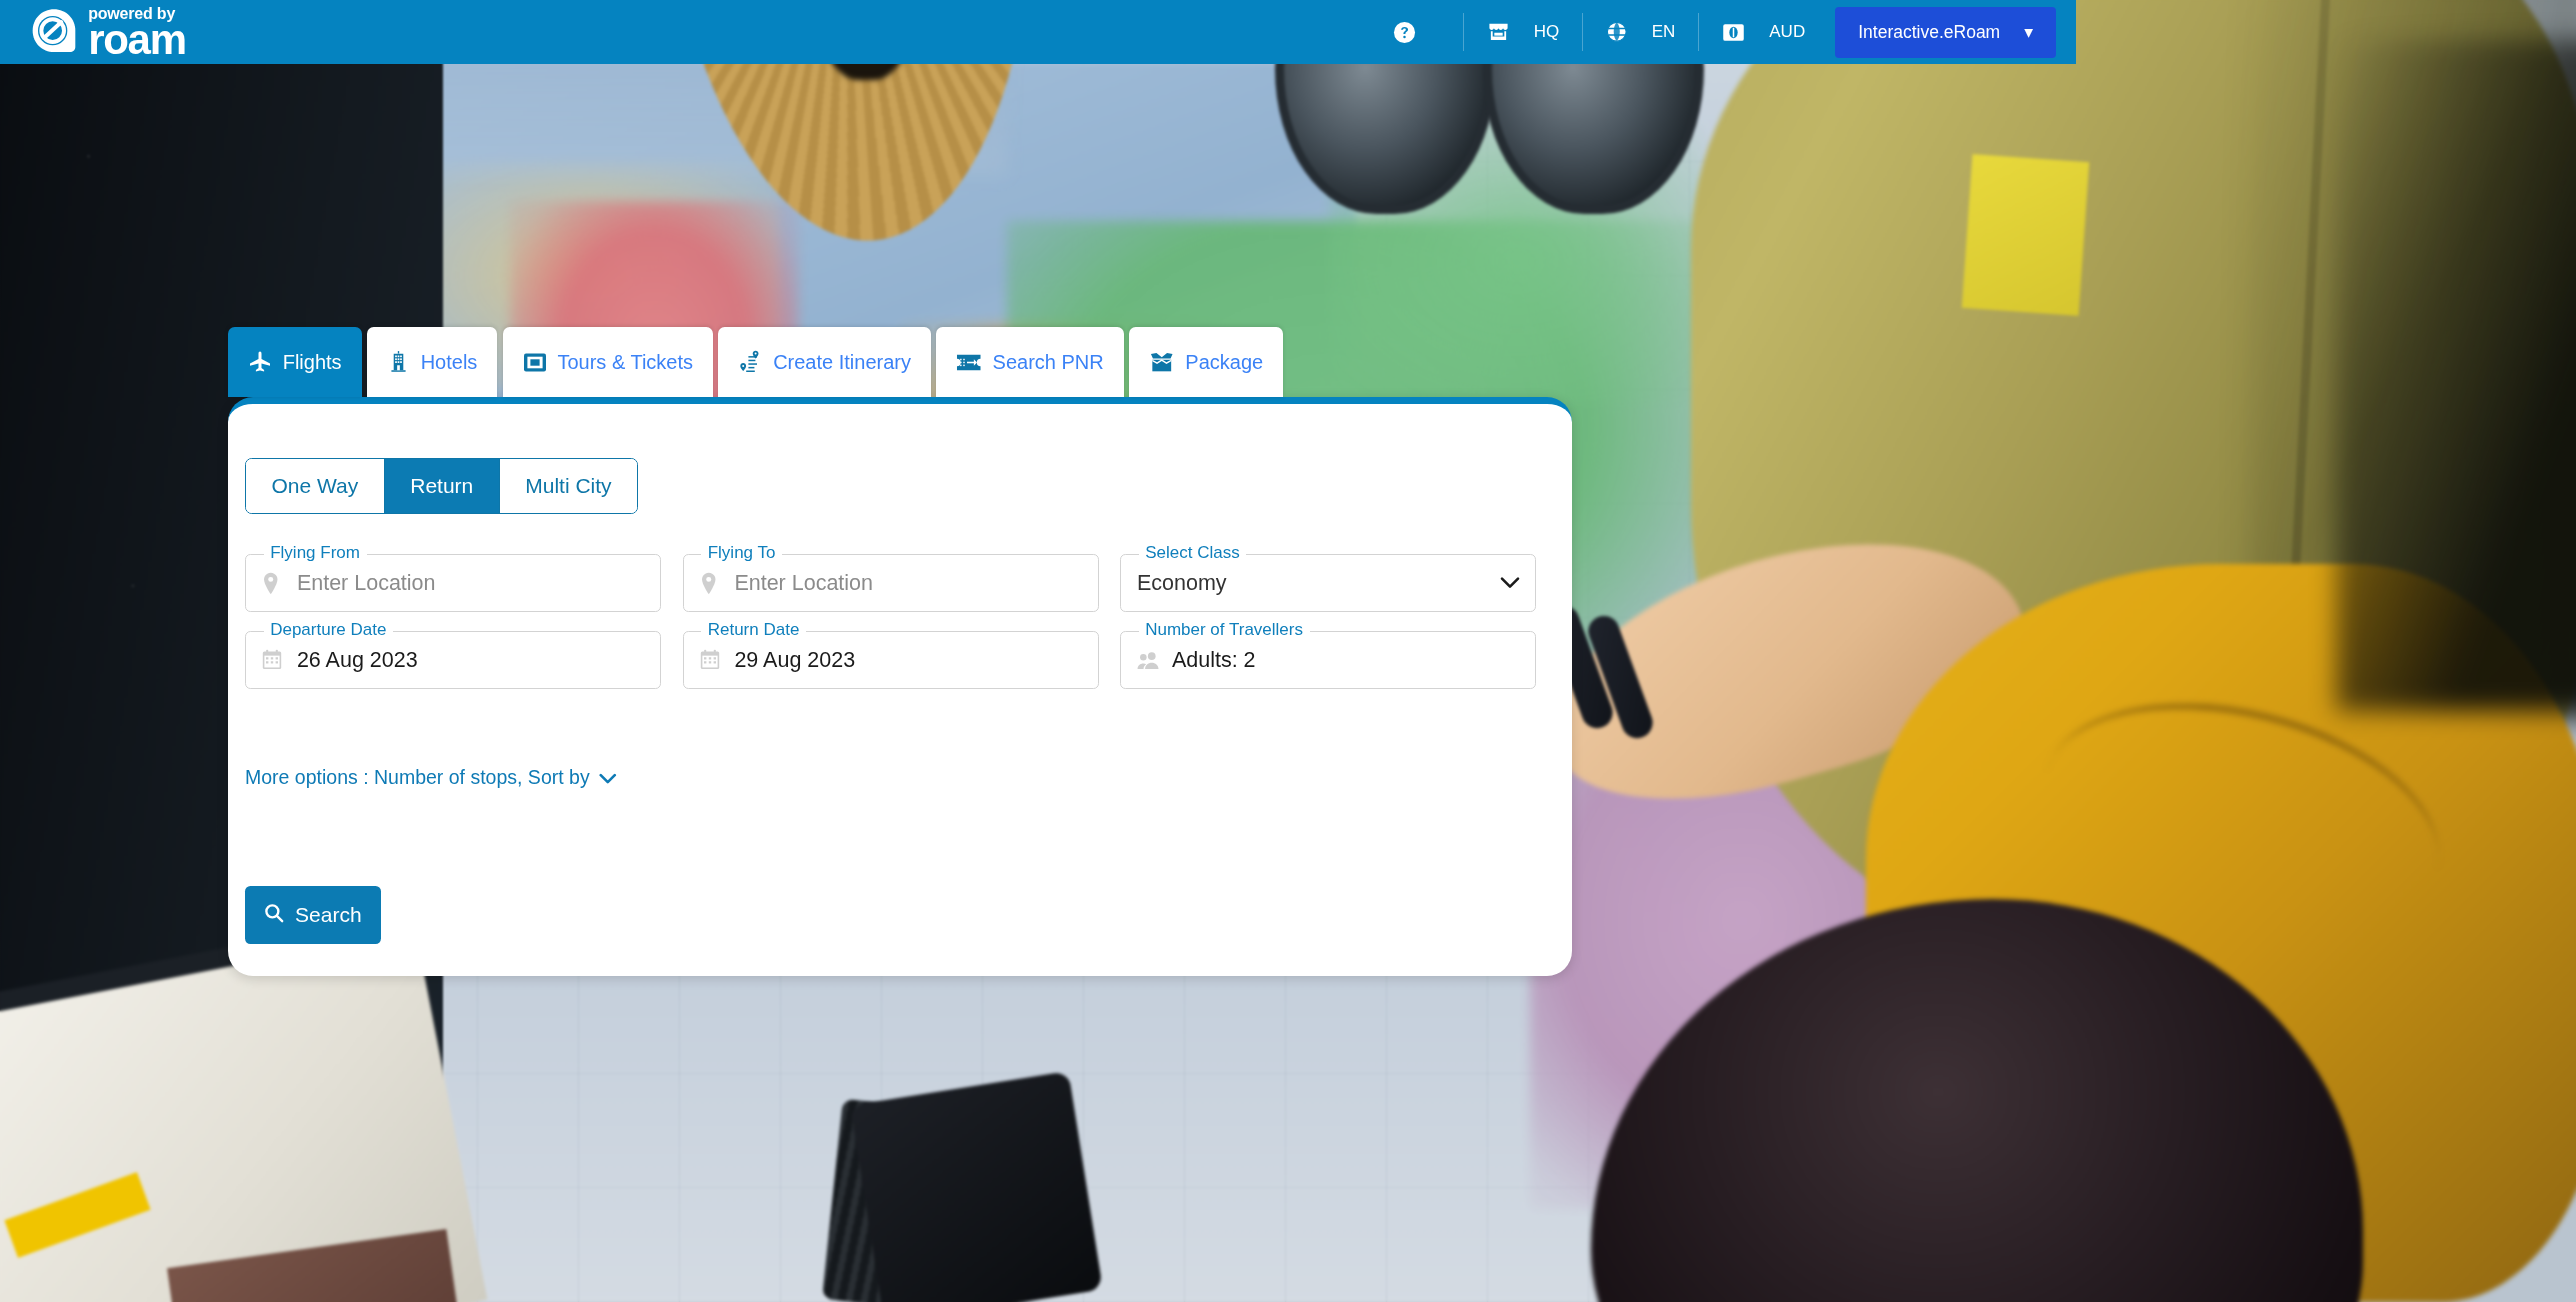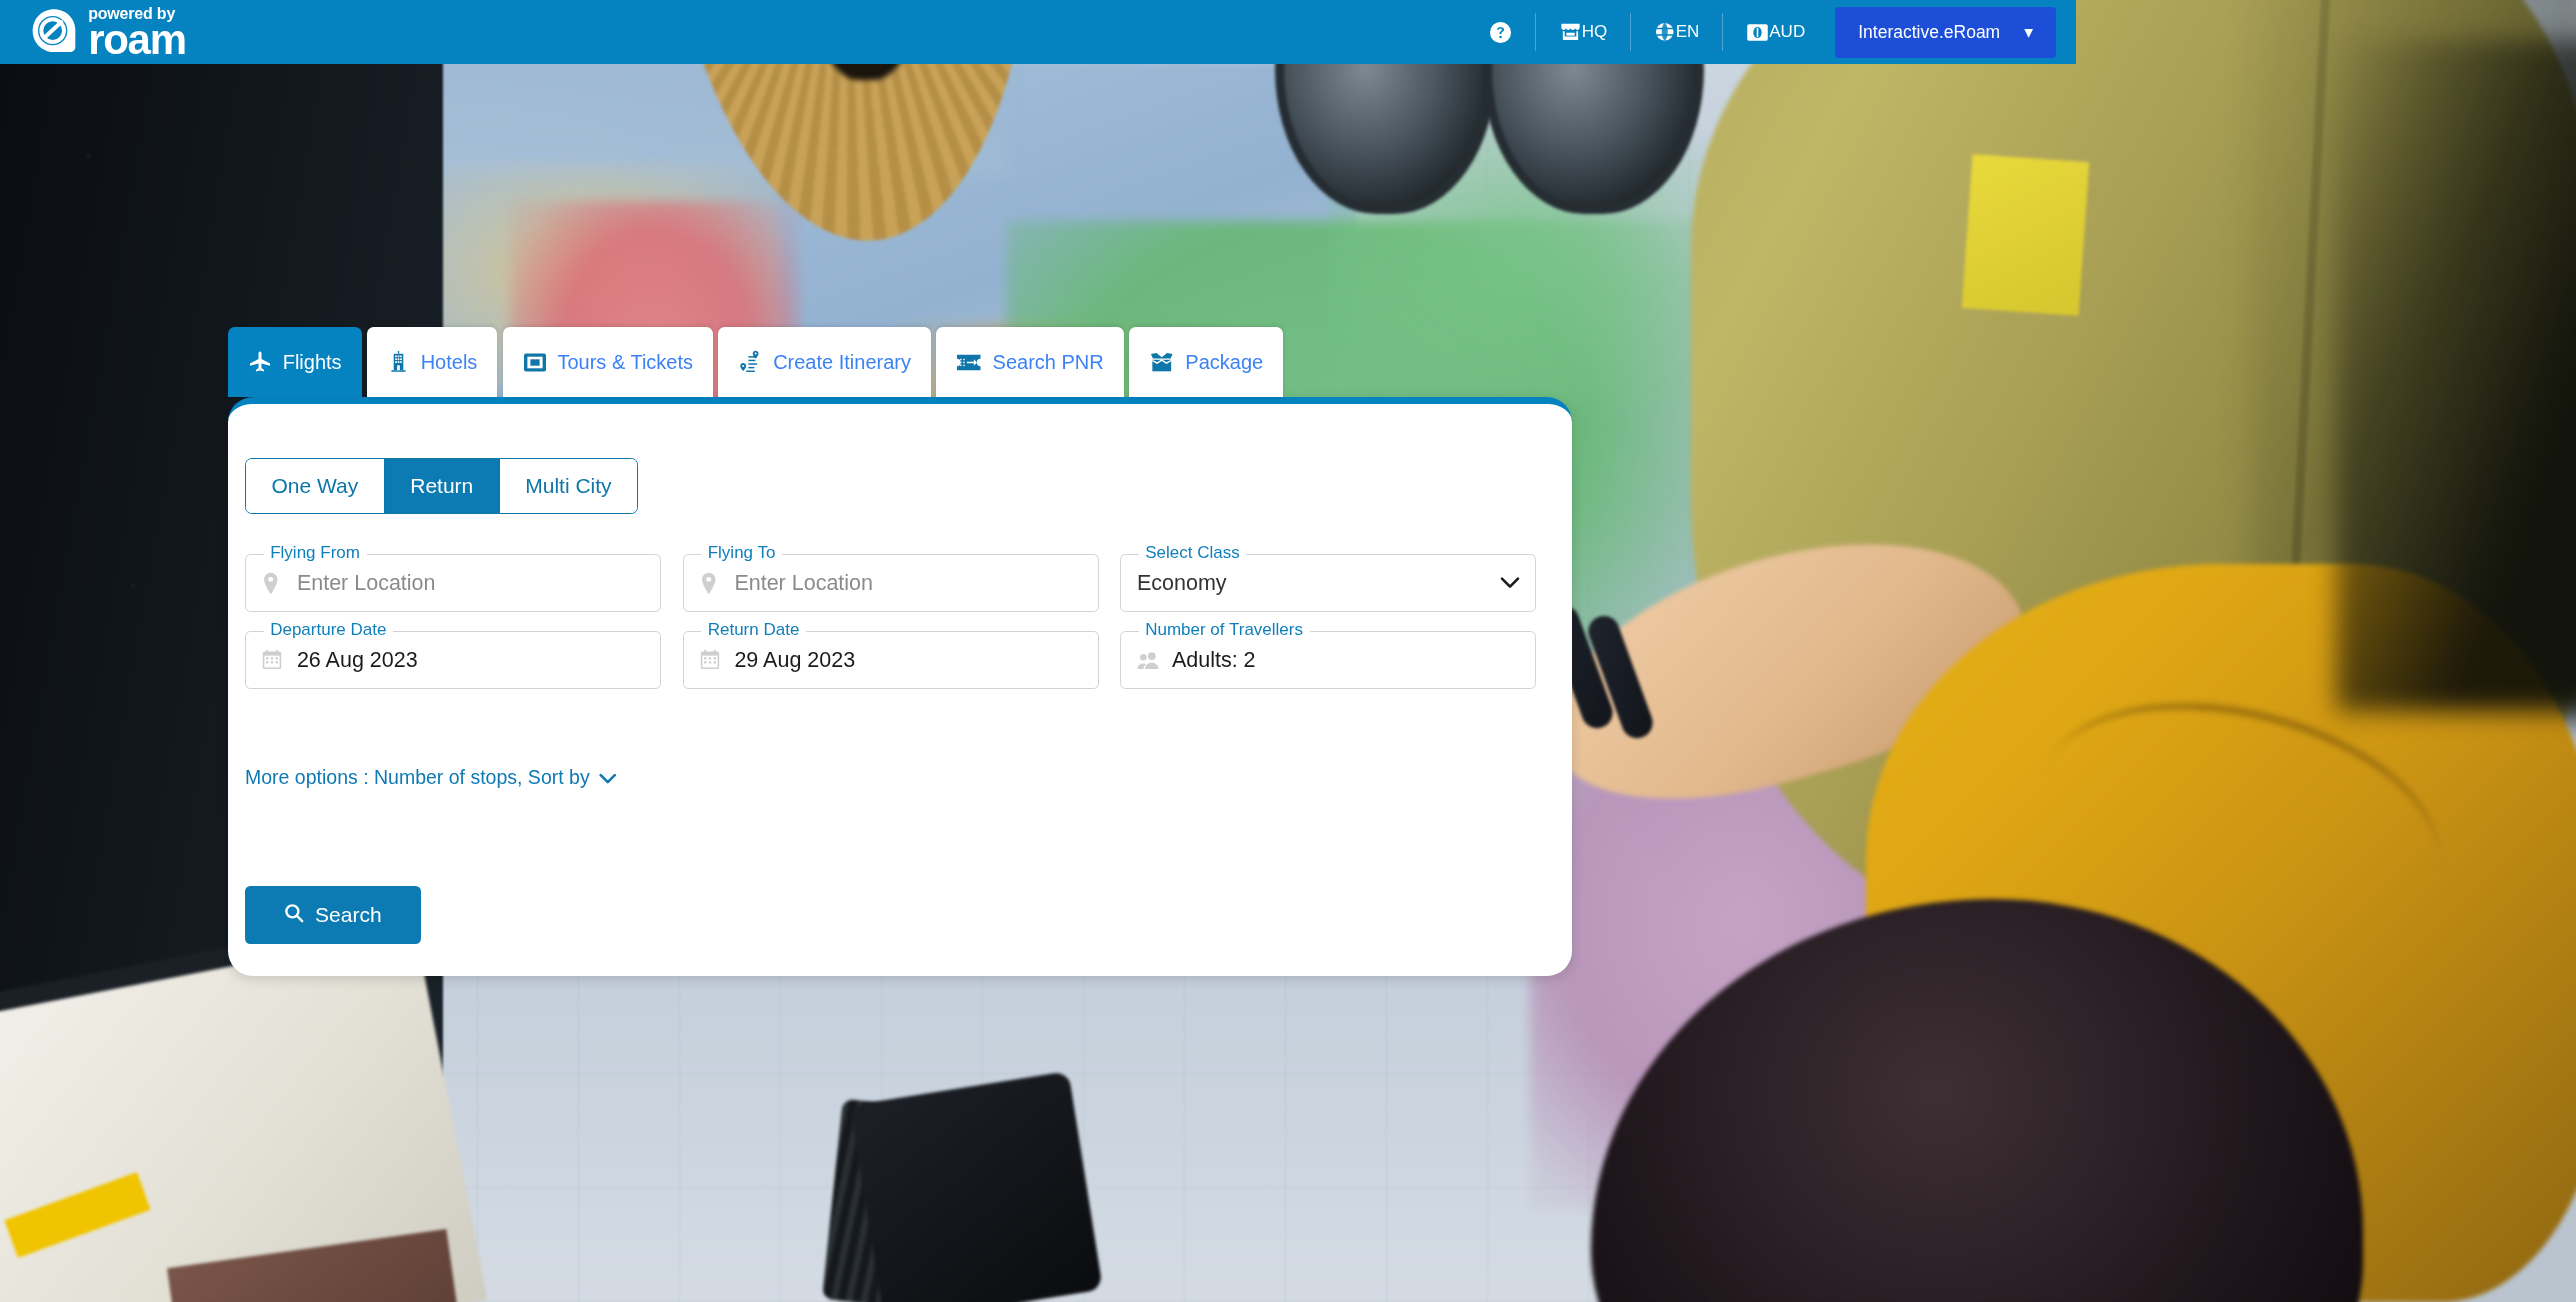--- a/index.html
+++ b/index.html
@@ -252,21 +252,21 @@
   .logo-roam {
     font-size: 42px; font-weight: bold; color: #ffffff;
     letter-spacing: -1.3px; line-height: 0.82;
   }
 
   .nav-right {
     margin-left: auto; display: flex; align-items: center;
     height: 64px; margin-right: 20px;
   }
   .nav-item {
-    display: flex; align-items: center; gap: 0;
+    display: flex; align-items: center; gap: 24px;
     color: #ffffff; font-size: 17px;
     padding: 0 23px; height: 38px;
     border-left: 1.3px solid rgba(255,255,255,0.28);
     cursor: pointer;
   }
   .nav-item.first { border-left: none; }
   .nav-item svg { display: block; }
   .nav-user {
     display: flex; align-items: center; gap: 24px;
     background: #1d4ed8;
@@ -385,21 +385,21 @@
     display: flex; align-items: center; gap: 9.4px;
     color: #0e7ab5;
     font-size: 19.5px;
     cursor: pointer;
   }
 
   
   .search-btn {
     position: absolute; left: 17px; top: 482px;
     display: flex; align-items: center; justify-content: center; gap: 10.7px;
-    width: 176px; height: 58px;
+    width: 136px; height: 58px;
     background: #0c7bb3;
     color: #ffffff;
     font-size: 21px;
     border: none;
     border-radius: 5.4px;
     cursor: pointer;
     font-family: "Liberation Sans", sans-serif;
   }
 </style>
 </head>

